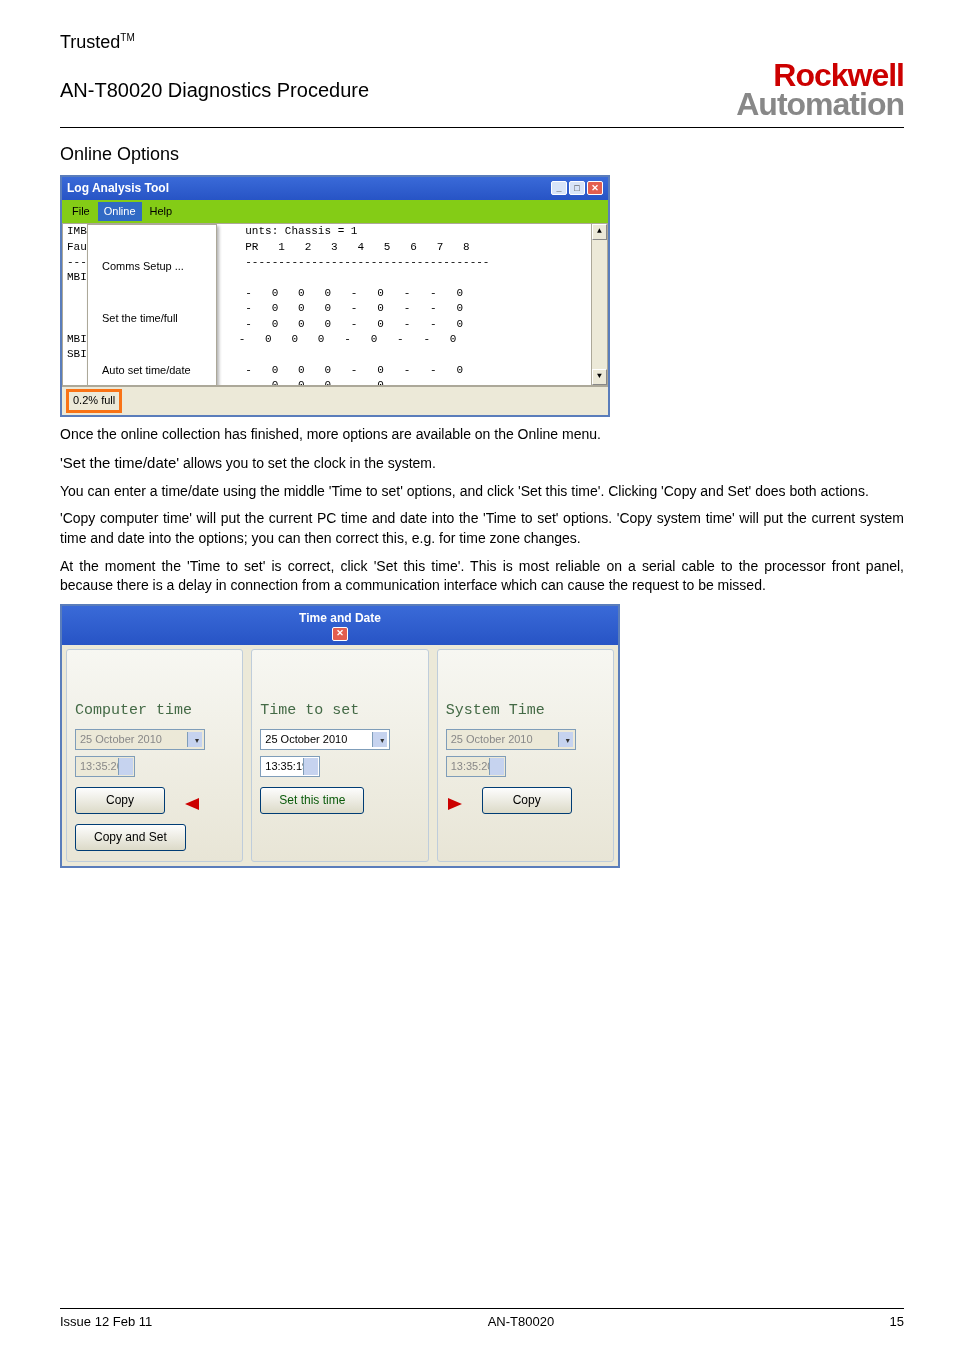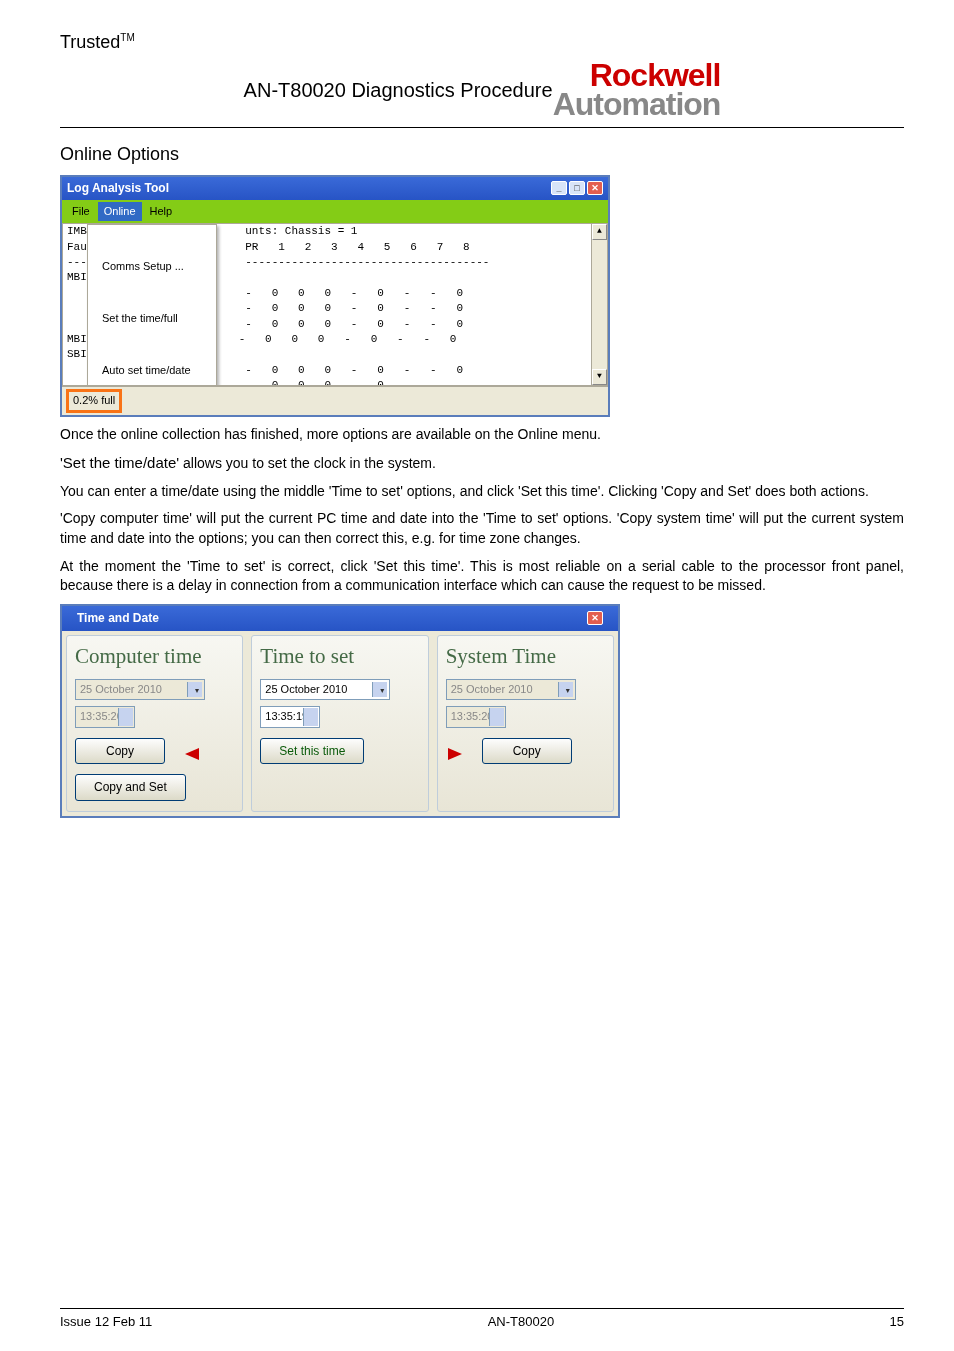--- a/index.html
+++ b/index.html
@@ -8,21 +8,21 @@
     font-size: 14px;
     color: #000;
     background: #fff;
     width: 954px;
     padding: 30px 50px 20px 60px;
     line-height: 1.4;
   }
   .header { margin-bottom: 8px; }
   .trusted { font-size: 18px; font-weight: normal; margin-bottom: 6px; }
   .trusted sup { font-size: 10px; }
-  .row1 { display: flex; justify-content: center; align-items: center; }
+  .row1 { display: flex; justify-content: space-between; align-items: center; }
   .procedure-title { font-size: 20px; font-weight: normal; }
   .logo { text-align: right; font-family: Arial, sans-serif; font-weight: 900; line-height: 0.9; }
   .logo .rockwell { color: #cc0000; font-size: 32px; letter-spacing: -1px; }
   .logo .automation { color: #888; font-size: 32px; letter-spacing: -1px; }
   .hr { border: none; border-top: 1px solid #000; margin: 6px 0 14px 0; }
   .section-title { font-size: 18px; margin: 6px 0 8px 0; font-weight: normal; }
   .window {
     border: 2px solid #5a7dbb;
     width: 550px;
     font-family: Tahoma, sans-serif;
@@ -94,31 +94,31 @@
   .subhead { font-size: 15px; }
 
   .dialog {
     width: 560px;
     border: 2px solid #5a7dbb;
     background: #ece9d8;
     font-family: Tahoma, sans-serif;
     font-size: 11px;
     margin-top: 6px;
   }
-  .dialog .titlebar { font-size:12px; padding:4px 15px;}
+  .dialog .titlebar { font-size:12px; padding:4px 5px;flex-direction:column;}
   .dialog-body { display:flex; }
   .panel {
     flex:1;
     border: 1px solid #bfcddb;
     background: linear-gradient(to bottom, #f7f7f2, #e8e5d6);
     margin: 4px;
     padding: 6px 8px 10px 8px;
     border-radius: 3px;
   }
-  .panel-title { color:#446a46; font-size:21px; font-family: Liberation Serif, serif; margin-bottom:8px; }
+  .panel-title { color:#446a46; font-size:15px; font-family: Liberation Mono, monospace; margin-bottom:8px;margin-top:44px; }
   .field-row { margin-bottom:6px; }
   .combo, .spinner {
     border:1px solid #7f9db9;
     background:#fff;
     padding:2px 18px 2px 4px;
     font-size:11px;
     width: 130px;
     display:inline-block;
     position:relative;
   }

